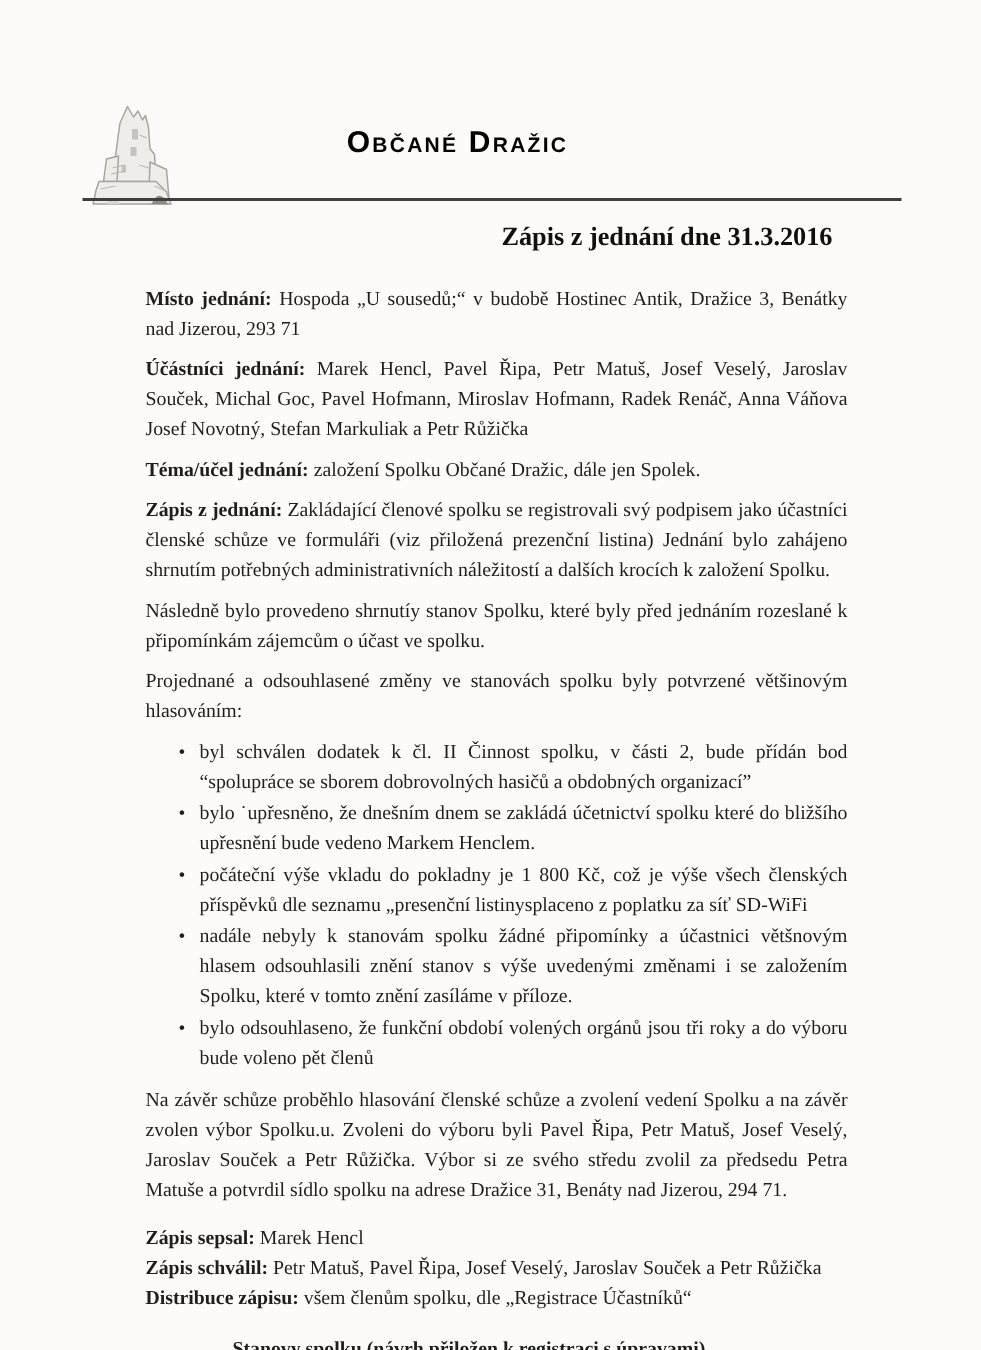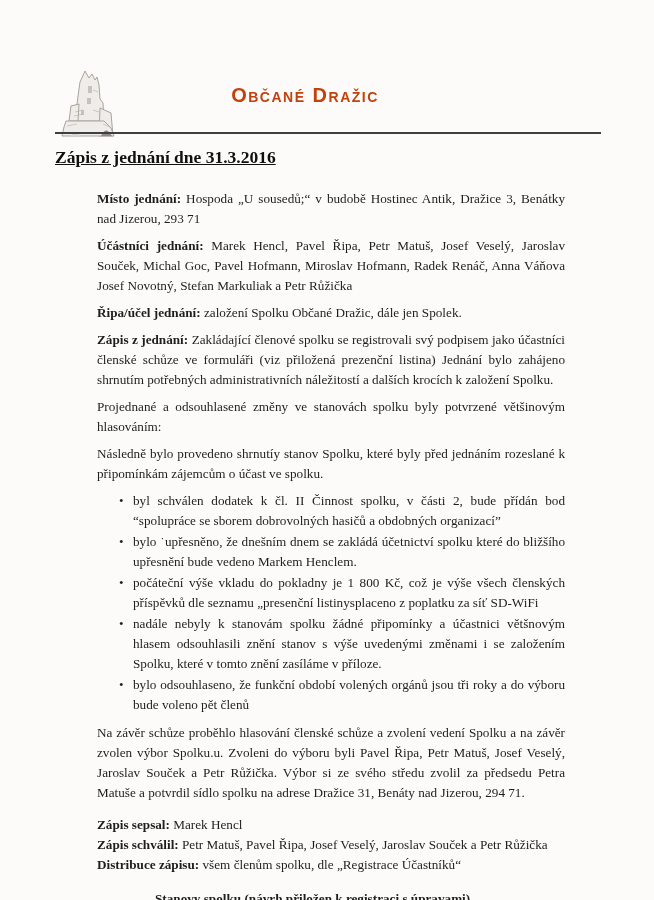--- a/index.html
+++ b/index.html
@@ -17,33 +17,32 @@
     width:72px; height:84px;
   }
   .org-title {
     position:absolute; top:84px; left:55px; width:500px;
     text-align:center;
     font-family:"Liberation Sans", sans-serif;
     font-weight:bold;
     font-variant:small-caps;
     font-size:20px;
     letter-spacing:1.5px;
-    color:#c2410c;
+    color:#000000;
   }
   .rule {
     position:absolute; top:132px; left:55px; width:546px;
     border-top:2px solid #3f3f3f;
   }
   .doc-title {
     position:absolute; top:147px; left:55px; width:500px;
-    text-align:left;
+    text-align:right;
     font-weight:bold;
     font-size:17.5px;
     color:#101010;
-    text-decoration:underline;
   }
   .body-text {
     position:absolute; top:189px; left:97px; width:468px;
     font-size:13.2px;
     line-height:20px;
     text-align:justify;
   }
   .para { margin:0 0 7px 0; }
   .lbl { font-weight:bold; }
   ul.bullets {
@@ -93,27 +92,27 @@
   <div class="rule"></div>
   <div class="doc-title">Zápis z jednání dne 31.3.2016</div>
 
   <div class="body-text">
 
     <p class="para"><span class="lbl">Místo jednání:</span><span> Hospoda „U sousedů;“ v budobě Hostinec Antik, Dražice 3, Benátky nad Jizerou, 293 71</span></p>
 
 
     <p class="para"><span class="lbl">Účástníci jednání:</span><span> Marek Hencl, Pavel Řipa, Petr Matuš, Josef Veselý, Jaroslav Souček, Michal Goc, Pavel Hofmann, Miroslav Hofmann, Radek Renáč, Anna Váňova Josef Novotný, Stefan Markuliak a Petr Růžička</span></p>
 
-    <p class="para"><span class="lbl">Řipa/účel jednání:</span><span> založení Spolku Občané Dražic, dále jen Spolek.</span></p>
+    <p class="para"><span class="lbl">Téma/účel jednání:</span><span> založení Spolku Občané Dražic, dále jen Spolek.</span></p>
 
     <p class="para"><span class="lbl">Zápis z jednání:</span><span> Zakládající členové spolku se registrovali svý podpisem jako účastníci členské schůze ve formuláři (viz přiložená prezenční listina) Jednání bylo zahájeno shrnutím potřebných administrativních náležitostí a dalších krocích k založení Spolku.</span></p>
 
+    <p class="para">Následně bylo provedeno shrnutíy stanov Spolku, které byly před jednáním rozeslané k připomínkám zájemcům o účast ve spolku.</p>
+
     <p class="para">Projednané a odsouhlasené změny ve stanovách spolku byly potvrzené většinovým hlasováním:</p>
-
-    <p class="para">Následně bylo provedeno shrnutíy stanov Spolku, které byly před jednáním rozeslané k připomínkám zájemcům o účast ve spolku.</p>
 
     <ul class="bullets">
       <li>byl schválen dodatek k čl. II Činnost spolku, v části 2, bude přídán bod “spolupráce se sborem dobrovolných hasičů a obdobných organizací”</li>
       <li>bylo ˙upřesněno, že dnešním dnem se zakládá účetnictví spolku které do bližšího upřesnění bude vedeno Markem Henclem.</li>
       <li>počáteční výše vkladu do pokladny je 1 800 Kč, což je výše všech členských příspěvků dle seznamu „presenční listinysplaceno z poplatku za síť SD-WiFi</li>
       <li>nadále nebyly k stanovám spolku žádné připomínky a účastnici většnovým hlasem odsouhlasili znění stanov s výše uvedenými změnami i se založením Spolku, které v tomto znění zasíláme v příloze.</li>
       <li>bylo odsouhlaseno, že funkční období volených orgánů jsou tři roky a do výboru bude voleno pět členů</li>
     </ul>
 
     <p class="para">Na závěr schůze proběhlo hlasování členské schůze a zvolení vedení Spolku a na závěr zvolen výbor Spolku.u. Zvoleni do výboru byli Pavel Řipa, Petr Matuš, Josef Veselý, Jaroslav Souček a Petr Růžička. Výbor si ze svého středu zvolil za předsedu Petra Matuše a potvrdil sídlo spolku na adrese Dražice 31, Benáty nad Jizerou, 294 71.</p>

